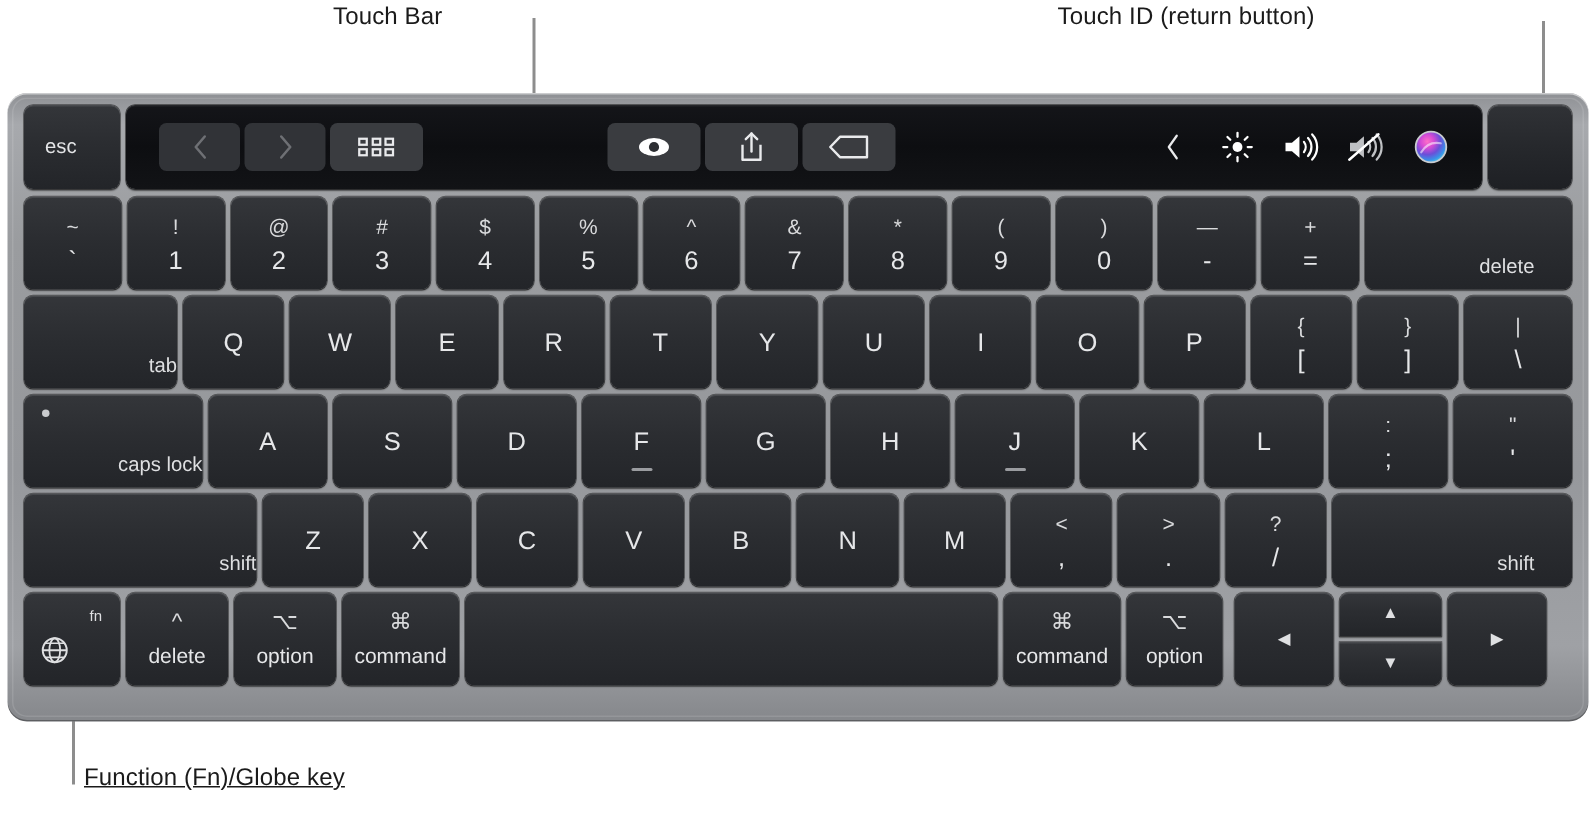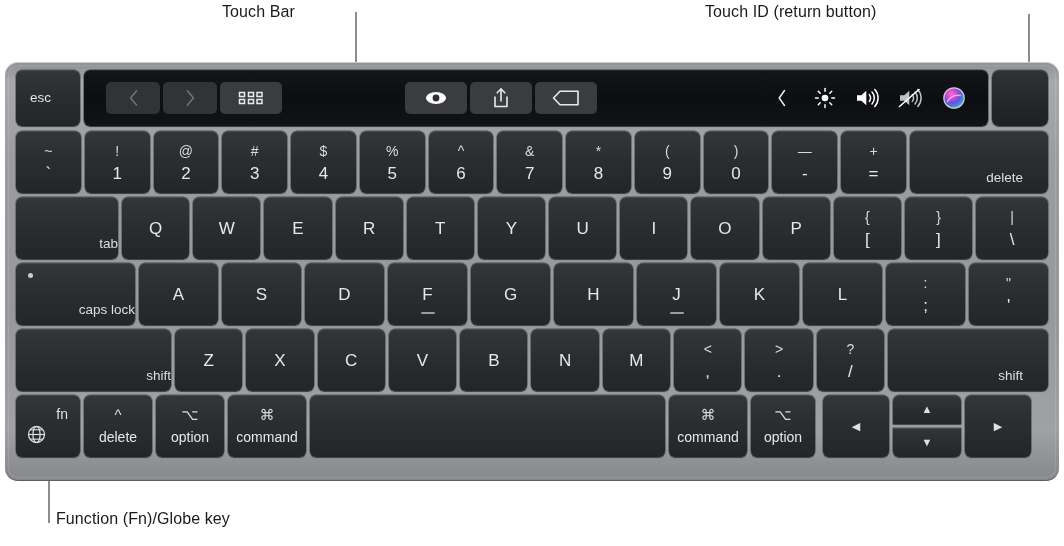--- a/index.html
+++ b/index.html
@@ -140,21 +140,21 @@
   .w-cmdr{flex:0 0 78px;}
   .w-optr{flex:0 0 64px;}
 
   
   .key.mod{justify-content:center;padding-bottom:2px;}
   .key.mod .sym{font-size:15px;line-height:1;margin-bottom:8px;color:#d9dadc;}
   .key.mod .lbl{font-size:14px;line-height:1;color:#e6e7e9;}
 
   
   .key.fn{position:relative;}
-  .key.fn .fn-txt{position:absolute;top:11px;right:12px;font-size:14px;color:#dedfe1;}
+  .key.fn .fn-txt{position:absolute;top:11px;right:12px;font-size:10px;color:#dedfe1;}
   .key.fn .globe{position:absolute;bottom:10px;left:11px;}
   .key.arrow{height:62px;display:flex;align-items:center;justify-content:center;}
   .w-arrL{flex:0 0 66px;}
   .w-arrR{flex:0 0 66px;}
   .updown{flex:0 0 68px;display:flex;flex-direction:column;margin-right:4px;}
   .key.half{
     height:29px;border-radius:6px 6px 0 0;margin-right:0;margin-bottom:4px;
     display:flex;align-items:center;justify-content:center;flex:none;
   }
   .key.half.down{border-radius:0 0 6px 6px;margin-bottom:0;}
@@ -164,21 +164,21 @@
 </style>
 </head>
 <body>
 
 <div class="callout-label" style="left:222px;top:3px;">Touch Bar</div>
 <div class="leader" style="left:355px;top:12px;height:70px;"></div>
 
 <div class="callout-label" style="left:705px;top:3px;">Touch ID (return button)</div>
 <div class="leader" style="left:1028px;top:14px;height:68px;"></div>
 
-<div class="callout-label" style="left:56px;top:510px;">Function (Fn)/Globe key</div>
+<div class="callout-label" style="left:56px;top:510px;text-decoration:underline;">Function (Fn)/Globe key</div>
 <div class="leader" style="left:48px;top:466px;height:57px;"></div>
 
 <div id="chassis">
  <div class="kb-inner">
 
   <div class="row row-tb">
 
     <div class="key esc-tb esc">
       <span class="legend">esc</span>
     </div>

